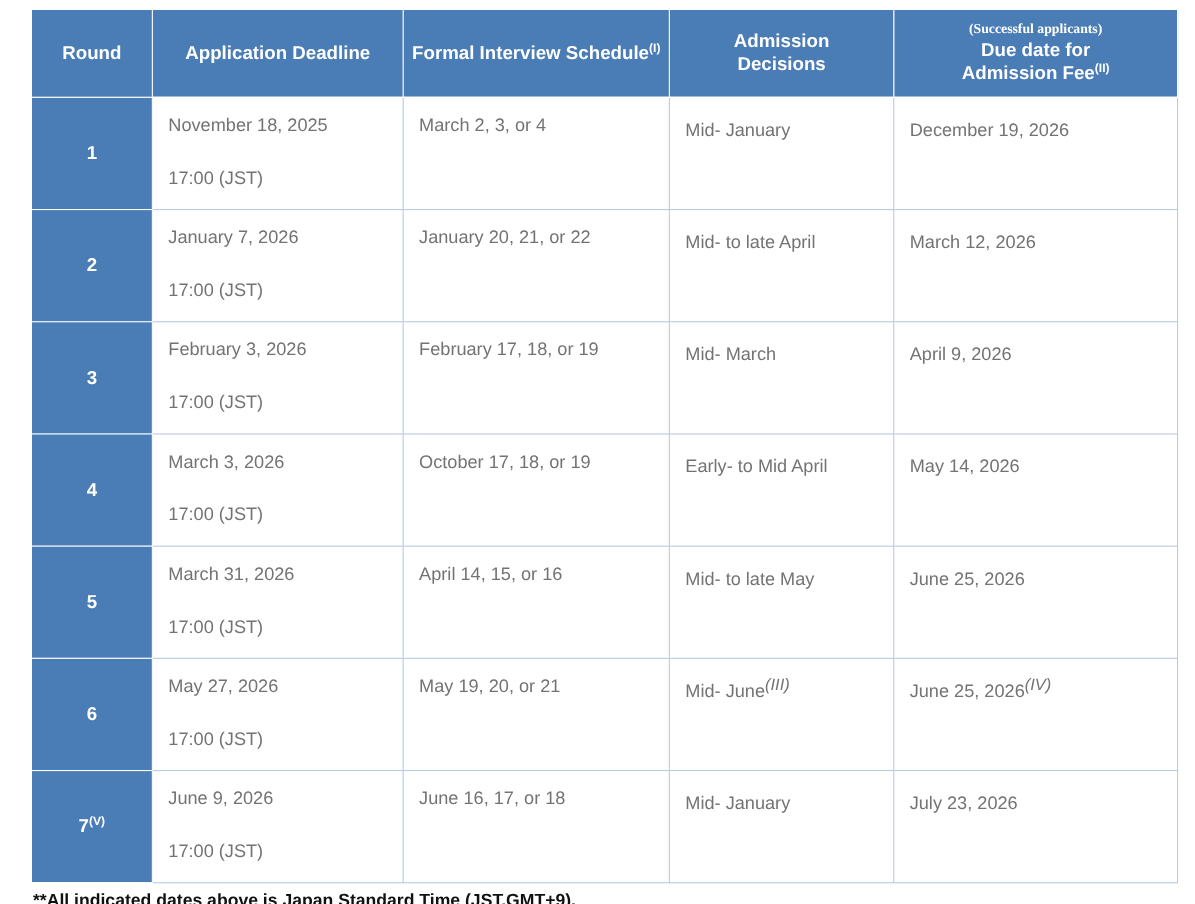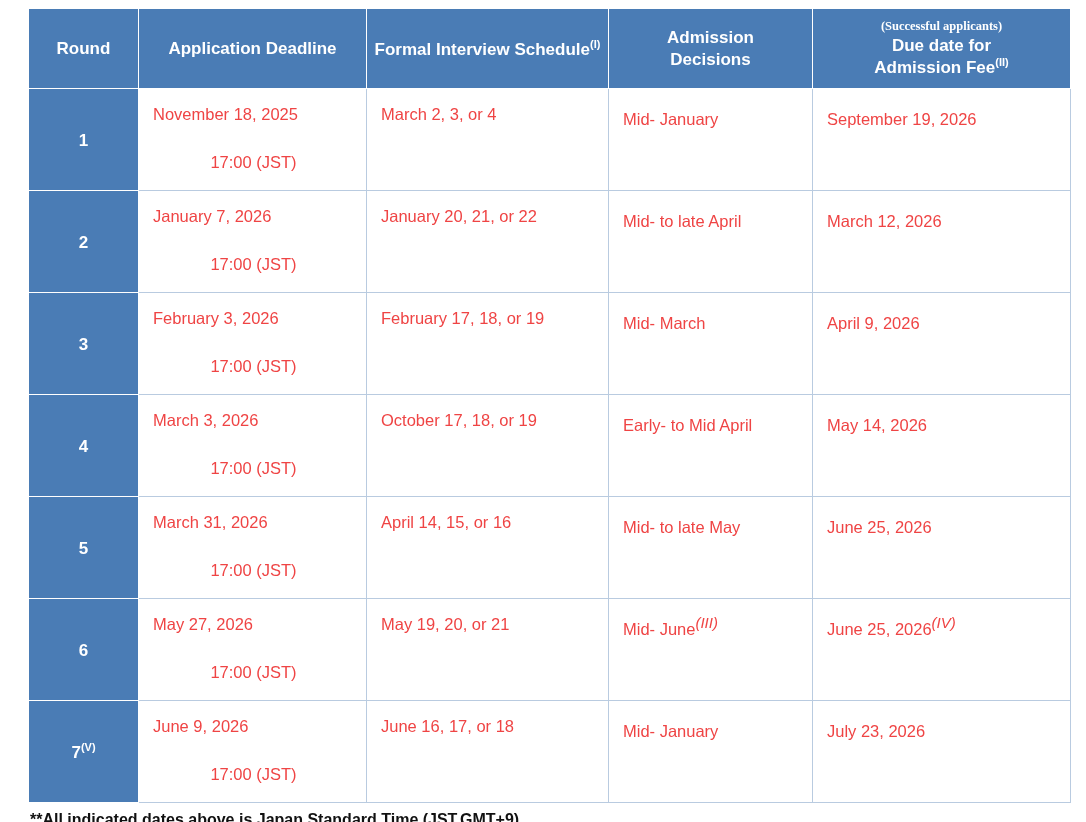--- a/index.html
+++ b/index.html
@@ -69,31 +69,30 @@
     height: 99px;
   }
   tbody td.round-cell .sup {
     font-size: 11px;
     vertical-align: super;
   }
   tbody td.data-cell {
     border: 1px solid #b9cbe0;
     background: #ffffff;
     font-size: 16.5px;
-    color: #ef4444;
+    color: #737373;
     vertical-align: top;
     padding: 14px 12px 10px 14px;
     line-height: 1.35;
     height: 99px;
     box-sizing: border-box;
   }
   tbody td.data-cell .line2 {
     display: block;
     margin-top: 26px;
-    text-align: center;
   }
   tbody td.data-cell .wrap2 {
     display: block;
   }
   tbody td.data-cell .sup {
     font-size: 15px;
     vertical-align: super;
     font-style: italic;
   }
   .footnote {
@@ -140,21 +139,21 @@
     <tbody>
 
       <tr>
         <td class="round-cell"><span>1</span><span class="sup"></span></td>
         <td class="data-cell">
           <span class="wrap2">November 18, 2025</span>
           <span class="line2">17:00 (JST)</span>
         </td>
         <td class="data-cell">March 2, 3, or 4</td>
         <td class="data-cell"><span>Mid- January</span><span class="sup"></span></td>
-        <td class="data-cell"><span>September 19, 2026</span><span class="sup"></span></td>
+        <td class="data-cell"><span>December 19, 2026</span><span class="sup"></span></td>
       </tr>
 
       <tr>
         <td class="round-cell"><span>2</span><span class="sup"></span></td>
         <td class="data-cell">
           <span class="wrap2">January 7, 2026</span>
           <span class="line2">17:00 (JST)</span>
         </td>
         <td class="data-cell">January 20, 21, or 22</td>
         <td class="data-cell"><span>Mid- to late April</span><span class="sup"></span></td>

